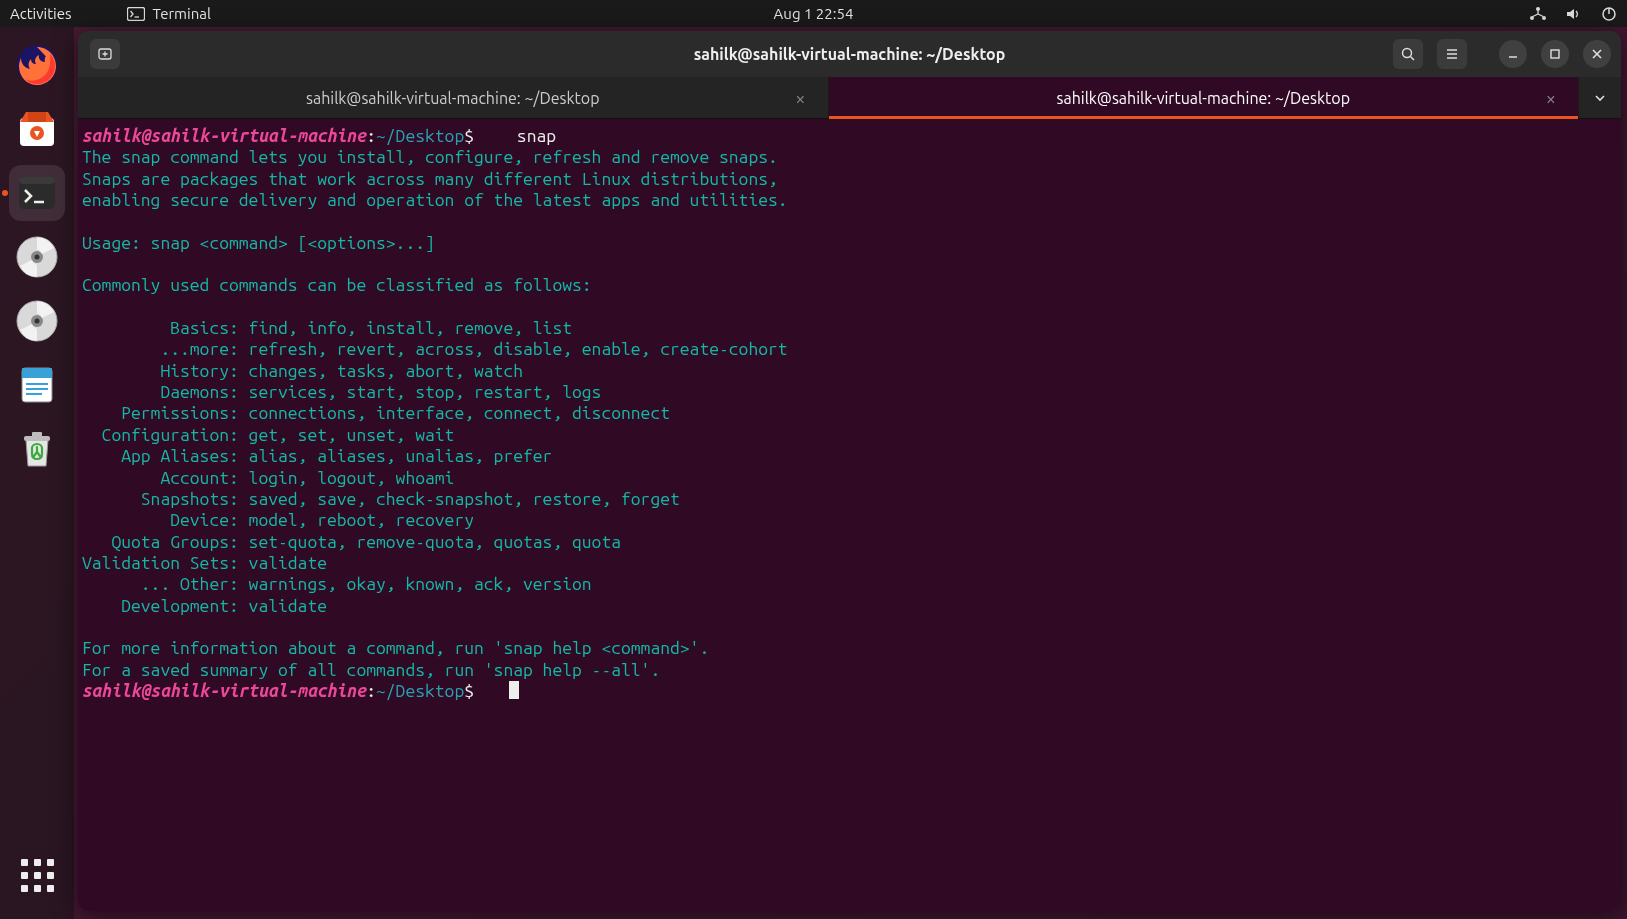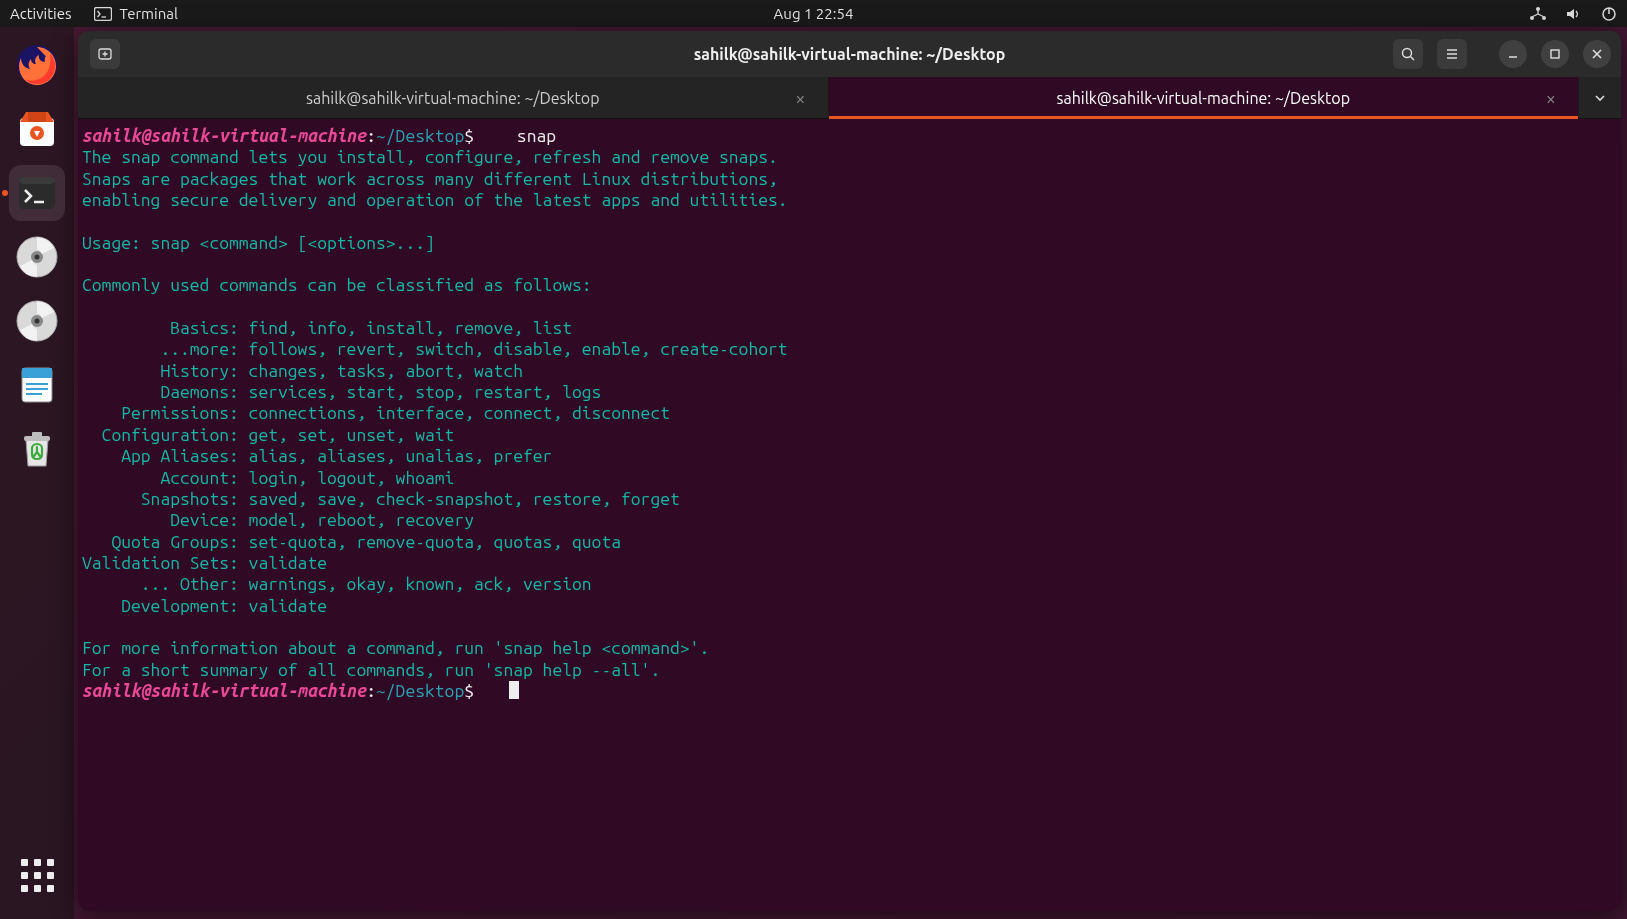--- a/index.html
+++ b/index.html
@@ -9,21 +9,21 @@
   .top-panel {
     height: 27px;
     background: #1a1a1a;
     display: flex;
     align-items: center;
     color: #e6e6e6;
     font-size: 15px;
     padding: 0 10px;
   }
   .top-panel .left { display: flex; align-items: center; gap: 22px; }
-  .top-panel .app-ind { display: flex; align-items: center; gap: 8px; }
+  .top-panel .app-ind { display: flex; align-items: center; gap: 8px; margin-left: 33px; }
   .top-panel .center { position: absolute; left: 50%; transform: translateX(-50%); }
   .top-panel .right { margin-left: auto; display: flex; align-items: center; gap: 18px; }
   .ico { display: inline-flex; align-items: center; justify-content: center; }
   .ico svg { display: block; }
 
   
   .workspace {
     position: relative;
     height: calc(919px - 27px);
     background: linear-gradient(135deg, #4a1a35 0%, #3d1530 100%);
@@ -335,33 +335,33 @@
     <div class="term-body"><span class="pr-userhost">sahilk@sahilk-virtual-machine</span><span class="pr-colon">:</span><span class="pr-path">~/Desktop</span><span class="pr-dollar">$</span> <span class="cmd">snap</span>
 <span class="out">The snap command lets you install, configure, refresh and remove snaps.</span>
 <span class="out">Snaps are packages that work across many different Linux distributions,</span>
 <span class="out">enabling secure delivery and operation of the latest apps and utilities.</span>
 
 <span class="out">Usage: snap &lt;command&gt; [&lt;options&gt;...]</span>
 
 <span class="out">Commonly used commands can be classified as follows:</span>
 
 <span class="out">         Basics: find, info, install, remove, list</span>
-<span class="out">        ...more: follows, revert, switch, disable, enable, create-cohort</span>
+<span class="out">        ...more: refresh, revert, across, disable, enable, create-cohort</span>
 <span class="out">        History: changes, tasks, abort, watch</span>
 <span class="out">        Daemons: services, start, stop, restart, logs</span>
 <span class="out">    Permissions: connections, interface, connect, disconnect</span>
 <span class="out">  Configuration: get, set, unset, wait</span>
 <span class="out">    App Aliases: alias, aliases, unalias, prefer</span>
 <span class="out">        Account: login, logout, whoami</span>
 <span class="out">      Snapshots: saved, save, check-snapshot, restore, forget</span>
 <span class="out">         Device: model, reboot, recovery</span>
 <span class="out">   Quota Groups: set-quota, remove-quota, quotas, quota</span>
 <span class="out">Validation Sets: validate</span>
 <span class="out">      ... Other: warnings, okay, known, ack, version</span>
 <span class="out">    Development: validate</span>
 
 <span class="out">For more information about a command, run 'snap help &lt;command&gt;'.</span>
-<span class="out">For a short summary of all commands, run 'snap help --all'.</span>
+<span class="out">For a saved summary of all commands, run 'snap help --all'.</span>
 <span class="pr-userhost">sahilk@sahilk-virtual-machine</span><span class="pr-colon">:</span><span class="pr-path">~/Desktop</span><span class="pr-dollar">$</span><span class="cmd"></span><span class="cursor"></span>
 </div>
 
   </div>
 </div>
 
 </body></html>

